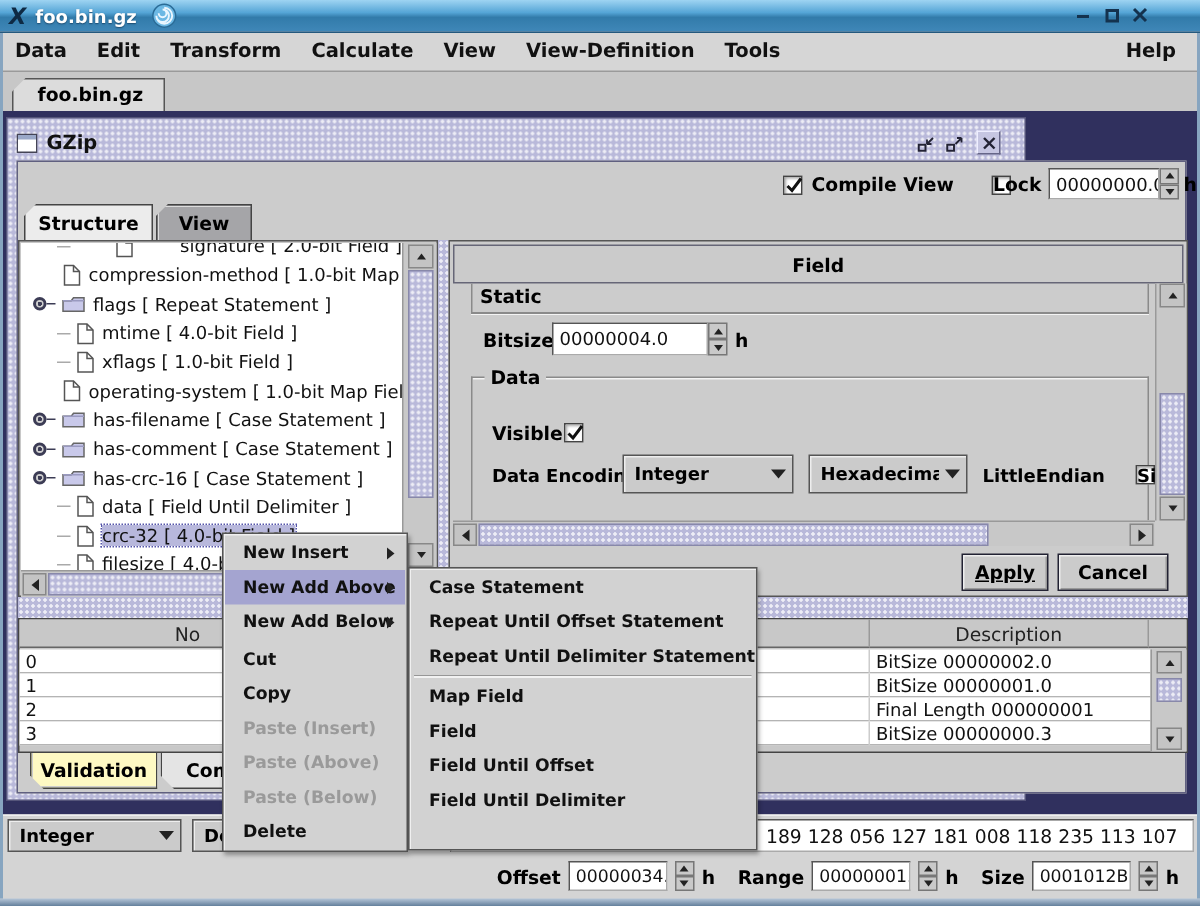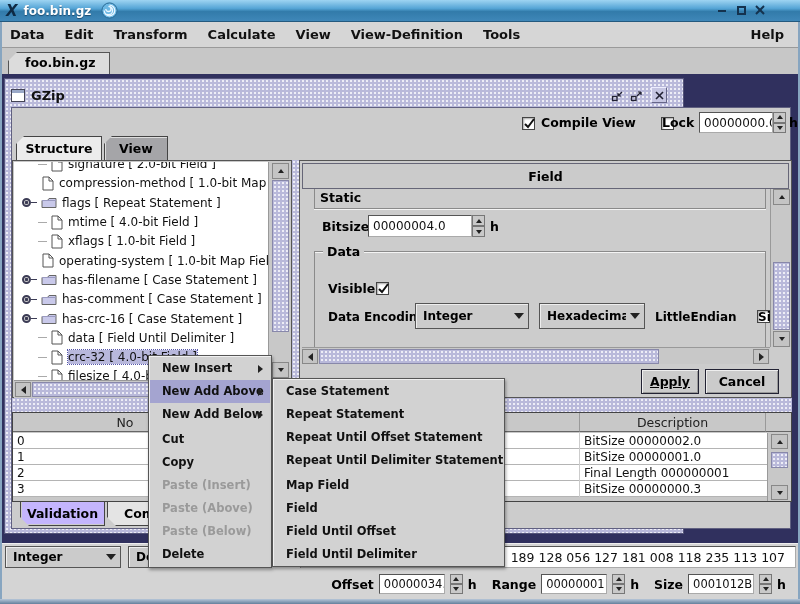--- a/index.html
+++ b/index.html
@@ -46,21 +46,21 @@
   .combo .ca{width:18px;display:flex;justify-content:center;}
   .combo .ca .tri-dn{border-left-width:5px;border-right-width:5px;border-top-width:6px;}
   .btn{background:#cbcbcb;border:1px solid #223;box-shadow:inset 1px 1px 0 #eee,inset -1px -1px 0 #999;font-size:12.5px;font-weight:bold;display:flex;align-items:center;justify-content:center;}
   .sbar-btn{background:#c4c4c4;border:1px solid #888;display:flex;align-items:center;justify-content:center;}
   .sthumb{border:1px solid #8888aa;}
   .etch{background:linear-gradient(#8a8a8a 50%,#f4f4f4 50%);}
   
   .tab{position:absolute;height:24px;border:1px solid #444;font-size:12.5px;font-weight:bold;display:flex;align-items:center;justify-content:center;}
   .tab.sel-top{background:#ececec;border-bottom:none;clip-path:polygon(8px 0,100% 0,100% 100%,0 100%,0 8px);}
   .tab.uns-top{background:#a5a5a8;border-bottom:none;box-shadow:inset 1px 1px 0 #ddd;clip-path:polygon(8px 0,100% 0,100% 100%,0 100%,0 8px);}
-  .tab.sel-bot{background:#c4b5fd;border-top:none;box-shadow:inset 1px -1px 0 #ccc;clip-path:polygon(0 0,100% 0,100% 100%,9px 100%,0 calc(100% - 9px));}
+  .tab.sel-bot{background:#fef9c3;border-top:none;box-shadow:inset 1px -1px 0 #ccc;clip-path:polygon(0 0,100% 0,100% 100%,9px 100%,0 calc(100% - 9px));}
   .tab.uns-bot{background:#e4e4e4;border-top:none;clip-path:polygon(0 0,100% 0,100% 100%,9px 100%,0 calc(100% - 9px));}
   
   #treepanel{left:0;top:52px;width:280px;height:238px;border:1px solid #555;background:#c8c8c8;}
   #treeview{left:1px;top:1px;width:254px;height:218px;background:#fff;overflow:hidden;}
   .trow{position:absolute;left:0;width:100%;height:19.3px;display:flex;align-items:center;font-size:12px;color:#111;white-space:nowrap;}
   .stub{width:9px;height:1px;background:#aaa;margin-left:24px;}
   .expander{width:9px;height:9px;border:2px solid #3c3c55;border-radius:50%;background:radial-gradient(#3c3c55 0 1.4px,#cfcfcf 1.5px);margin-left:8px;flex:none;}
   .stem{width:6px;height:1px;background:#3c3c55;}
   .ticon{flex:none;margin-left:4px;display:flex;}
   .tlabel{margin-left:5px;}
@@ -193,21 +193,21 @@
       <span class="abs b" style="left:777px;top:7px;font-size:12.5px;">h</span>
 
       
       <div class="tab sel-top" style="left:4px;top:28px;width:86px;">Structure</div>
       <div class="tab uns-top" style="left:92px;top:28px;width:64px;">View</div>
 
       
       <div class="abs" id="treepanel">
         <div class="abs" id="treeview">
 
-          <div class="trow" style="top:-7.5px;">
+          <div class="trow" style="top:-7.5px;justify-content:space-between;">
             <span class="stub"></span>
             <span class="ticon">
                 <svg width="12" height="15" viewBox="0 0 12 15">
                   <path d="M1 1h6l4 4v9H1z" fill="#fff" stroke="#555"></path>
                   <path d="M7 1v4h4" fill="none" stroke="#555"></path>
                 </svg>
               </span>
             <span class="tlabel">signature [ 2.0-bit Field ]</span>
           </div>
           <div class="trow" style="top:11.8px;">
@@ -550,21 +550,20 @@
     <div class="mi">Cut</div>
     <div class="mi">Copy</div>
     <div class="mi dis">Paste (Insert)</div>
     <div class="mi dis">Paste (Above)</div>
     <div class="mi dis">Paste (Below)</div>
     <div class="mi">Delete</div>
   </div>
 
   <div class="menu" style="left:272px;top:378px;width:233px;height:189px;">
     <div class="mi">Case Statement</div>
-    <div class="mi">Repeat Statement</div>
     <div class="mi">Repeat Until Offset Statement</div>
     <div class="mi">Repeat Until Delimiter Statement</div>
     <div class="msep"></div>
     <div class="mi">Map Field</div>
     <div class="mi">Field</div>
     <div class="mi">Field Until Offset</div>
     <div class="mi">Field Until Delimiter</div>
   </div>
 
 </div>

